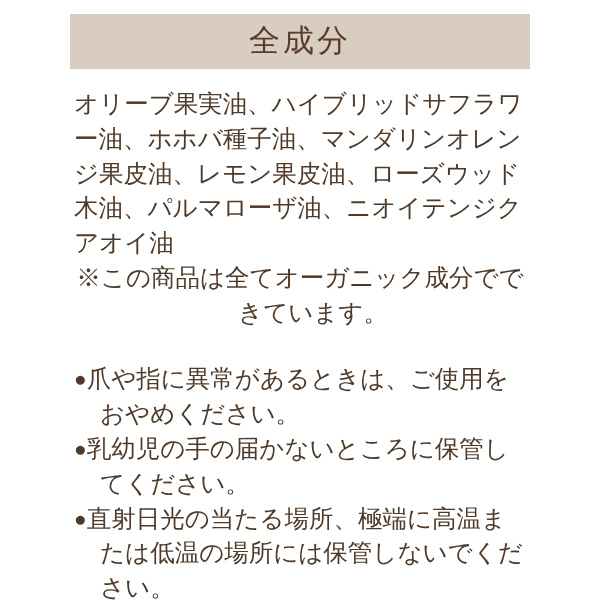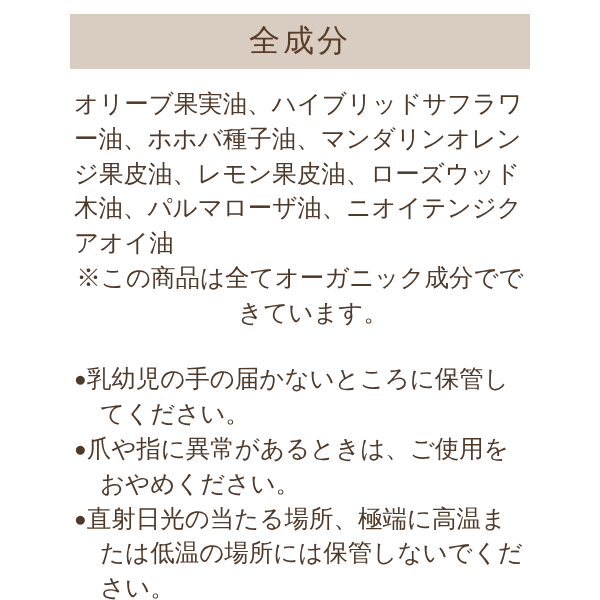--- a/index.html
+++ b/index.html
@@ -94,19 +94,19 @@
     <div class="spacer-8"></div>
     <p class="para">オリーブ果実油、ハイブリッドサフラワー油、ホホバ種子油、マンダリンオレンジ果皮油、レモン果皮油、ローズウッド木油、パルマローザ油、ニオイテンジクアオイ油</p>
     <p class="para hang">※この商品は全てオーガニック成分でできています。</p>
     <div class="spacer-14"></div>
   </div>
 
 
   <div class="body-block">
     <div class="spacer-8"></div>
     <ul class="bullet-list">
+      <li><span class="bullet">●</span><span>爪や指に異常があるときは、ご使用をおやめください。</span></li>
       <li><span class="bullet">●</span><span>乳幼児の手の届かないところに保管してください。</span></li>
-      <li><span class="bullet">●</span><span>爪や指に異常があるときは、ご使用をおやめください。</span></li>
       <li><span class="bullet">●</span><span>直射日光の当たる場所、極端に高温または低温の場所には保管しないでください。</span></li>
     </ul>
   </div>
 
 </div>
 
 </body></html>

